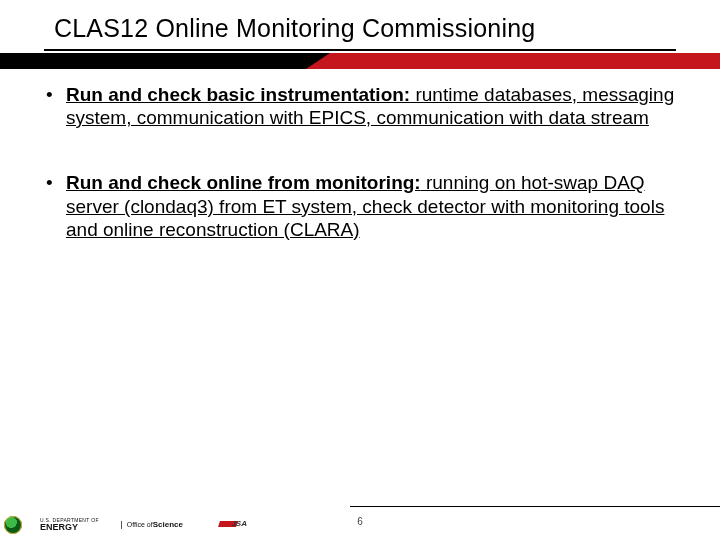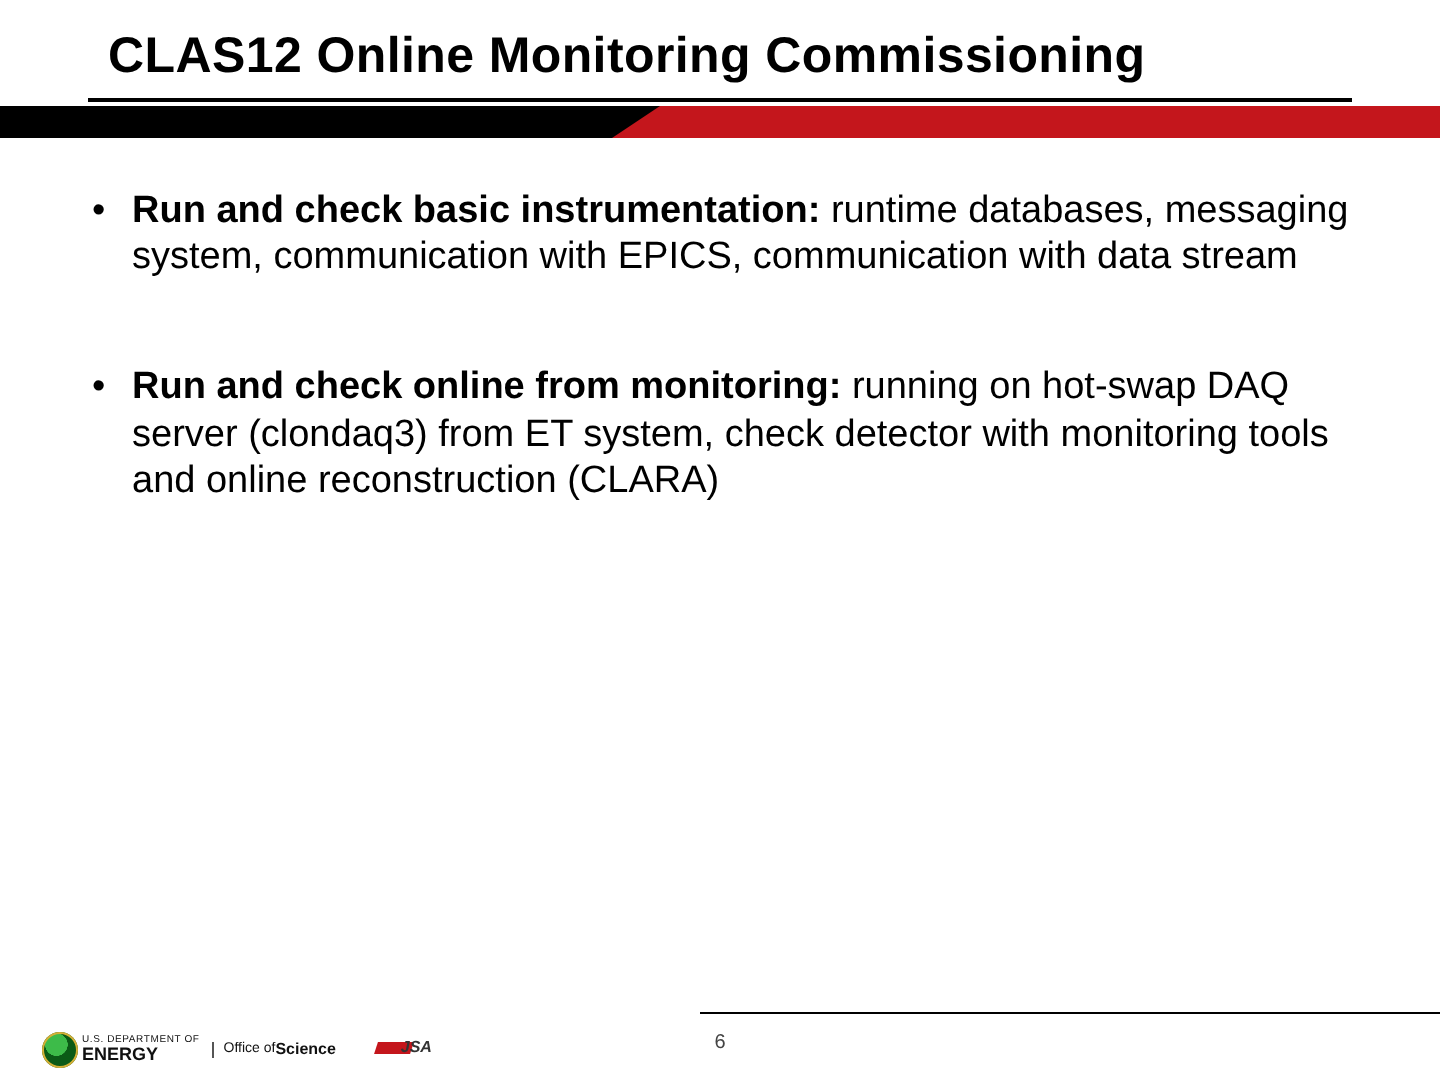--- a/index.html
+++ b/index.html
@@ -13,21 +13,21 @@
     overflow: hidden;
   }
   .slide {
     width: 720px;
     height: 540px;
     position: relative;
     box-sizing: border-box;
   }
   .title {
     font-size: 25px;
-    font-weight: bold;
+    font-weight: normal;
     color: #000;
     padding: 14px 0 6px 54px;
     letter-spacing: 0.2px;
   }
   .title-underline {
     height: 2px;
     background: #000;
     margin: 0 44px 0 44px;
   }
   .banner {
@@ -48,21 +48,22 @@
     content: "";
     position: absolute;
     left: -24px;
     top: 0;
     width: 0;
     height: 0;
     border-top: 16px solid transparent;
     border-right: 24px solid #c4161c;
   }
   .content {
-    padding: 25px 40px 0 44px;
+    padding: 14px 40px 0 44px;
+    text-decoration: underline;
   }
   ul.bullets {
     list-style: none;
     margin: 0;
     padding: 0;
   }
   ul.bullets > li {
     position: relative;
     font-size: 19px;
     line-height: 1.22;
@@ -99,25 +100,25 @@
   .footer .page-num {
     position: absolute;
     left: 50%;
     transform: translateX(-50%);
     top: 10px;
     font-size: 10px;
     color: #444;
   }
   .left-logos {
     position: absolute;
-    left: 21px;
+    left: 4px;
     bottom: 6px;
     display: flex;
     align-items: center;
-    gap: 2px;
+    gap: 18px;
   }
   .doe-seal {
     width: 18px; height: 18px; border-radius: 50%;
     background: radial-gradient(circle at 40% 35%, #3dbb49 0 35%, #0b5a16 36% 100%);
     box-shadow: inset 0 0 0 1px #d4af37;
   }
   .doe-text {
     display: flex; flex-direction: column; line-height: 1;
     color: #111;
   }

